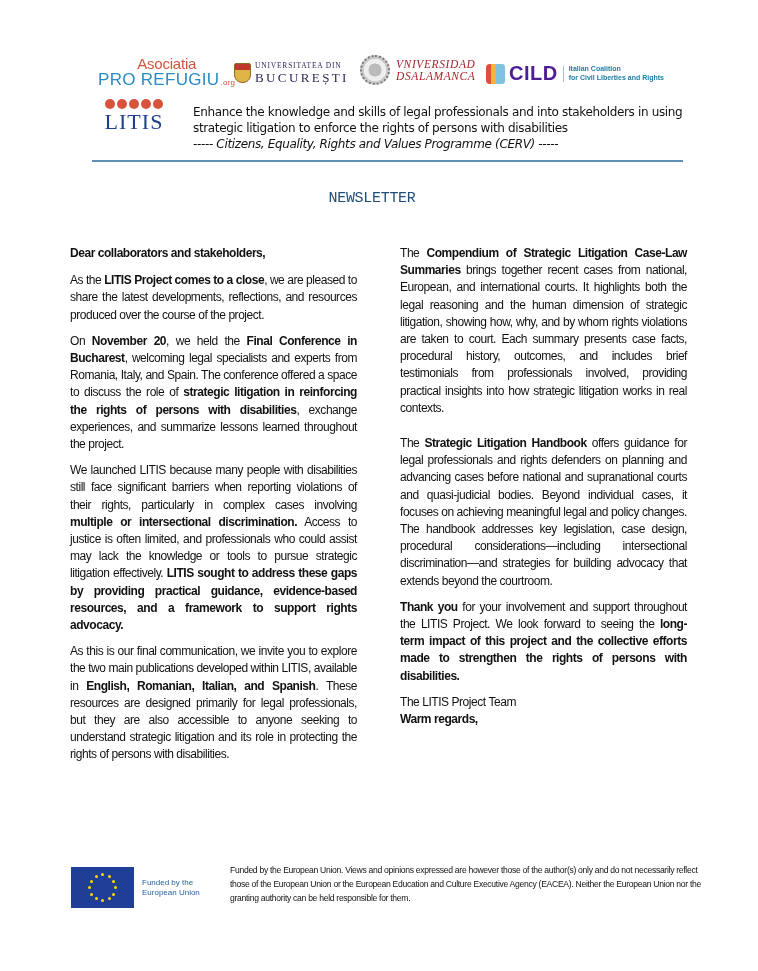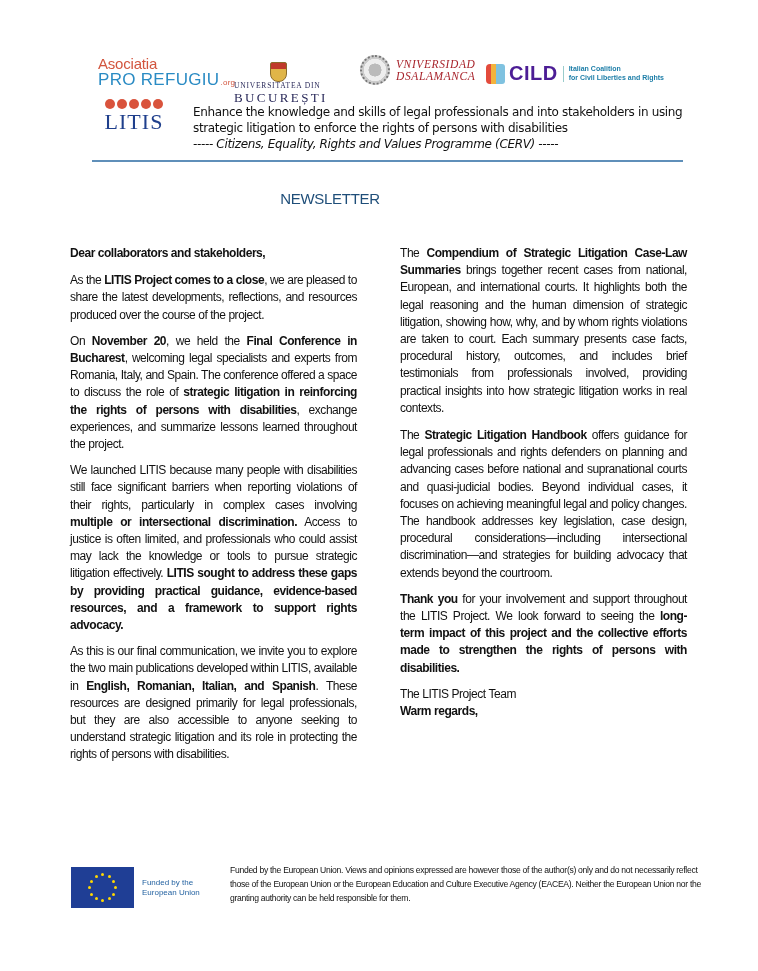--- a/index.html
+++ b/index.html
@@ -1,25 +1,25 @@
 <!DOCTYPE html>
 <html><head>
   <meta charset="utf-8">
   <style>
     html, body { margin: 0; padding: 0; background: #ffffff; }
     body { width: 758px; height: 971px; position: relative; overflow: hidden; font-family: "Liberation Sans", sans-serif; color: #1a1a1a; }
 
     
     .logos { position: absolute; top: 52px; left: 96px; width: 590px; height: 40px; }
-    .logo-apr { position: absolute; left: 2px; top: 4px; line-height: 1; }
+    .logo-apr { position: absolute; left: 2px; top: 4px; line-height: 1; text-align: center; }
     .apr-1 { font-size: 15px; color: #d2553e; letter-spacing: -0.2px; display: block; }
     .apr-2 { font-size: 17px; color: #2a8bc4; font-weight: normal; letter-spacing: 0.3px; display: block; }
     .apr-2 .org { font-size: 8px; color: #d2553e; margin-left: 1px; }
 
-    .logo-ub { position: absolute; left: 138px; top: 10px; display: flex; align-items: center; flex-direction: column; }
+    .logo-ub { position: absolute; left: 138px; top: 10px; display: flex; align-items: center; }
     .ub-crest { width: 17px; height: 20px; border-radius: 2px 2px 8px 8px; background: linear-gradient(#c03a2b 0 35%, #e0b548 35% 100%); margin-right: 4px; border: 1px solid #8b6b2a; box-sizing: border-box; }
     .ub-text { font-family: "Liberation Serif", serif; color: #2a2a5a; line-height: 1; }
     .ub-text .l1 { font-size: 7.5px; letter-spacing: 0.8px; display: block; }
     .ub-text .l2 { font-size: 13px; letter-spacing: 2.4px; display: block; margin-top: 1px; }
 
     .logo-usal { position: absolute; left: 264px; top: 3px; display: flex; align-items: center; font-style: italic; }
     .usal-seal { width: 30px; height: 30px; border-radius: 50%; border: 2px dotted #777; background: radial-gradient(circle, #bbb 0 35%, #eee 36% 60%, #ccc 61%); box-sizing: border-box; margin-right: 6px; }
     .usal-text { font-family: "Liberation Serif", serif; color: #a8242c; line-height: 1.05; font-size: 11.5px; letter-spacing: 0.6px; }
 
     .logo-cild { position: absolute; left: 390px; top: 10px; display: flex; align-items: center; }
@@ -33,30 +33,30 @@
     .project { position: absolute; top: 99px; left: 101px; width: 590px; }
     .litis-logo { position: absolute; left: 0; top: 0; width: 66px; text-align: center; }
     .litis-icons { display: flex; justify-content: center; gap: 2px; }
     .litis-icons span { display: block; width: 10px; height: 10px; border-radius: 50%; background: #d9533c; }
     .litis-word { font-family: "Liberation Serif", serif; font-size: 22px; color: #1f3f8c; letter-spacing: 1px; margin-top: 2px; line-height: 1; }
     .project-text { position: absolute; left: 92px; top: 5px; font-family: "DejaVu Sans", sans-serif; font-size: 12px; line-height: 16px; color: #111; letter-spacing: -0.35px; }
     .project-text .prog { font-style: italic; }
     .header-rule { position: absolute; top: 160px; left: 92px; width: 591px; height: 2px; background: #5f8fb9; }
 
     
-    .news-title { position: absolute; top: 190px; left: 0; width: 660px; text-align: center; font-family: Liberation Sans, sans-serif; font-size: 15px; color: #1f4e79; letter-spacing: -0.3px; }
+    .news-title { position: absolute; top: 190px; left: 0; width: 660px; text-align: center; font-family: Liberation Mono, monospace; font-size: 15px; color: #1f4e79; letter-spacing: -0.3px; padding-left: 42px; }
 
     
     .col { position: absolute; top: 245px; width: 287px; font-family: Liberation Sans, sans-serif; font-size: 12px; line-height: 17.2px; color: #111; letter-spacing: -0.45px; }
     .col p { margin: 0 0 9px 0; text-align: justify; }
     .col b { font-weight: bold; }
     .col-left { left: 70px; }
     .col-right { left: 400px; }
     .col-left .greeting { margin-bottom: 10px; }
-    .col-right .p-compendium { margin-bottom: 10px; }
+    .col-right .p-compendium { margin-bottom: 18px; }
     .col-right .sig { margin: 0; text-align: left; }
 
     
     .footer { position: absolute; top: 860px; left: 71px; width: 640px; }
     .eu-flag { position: absolute; left: 0; top: 7px; width: 63px; height: 41px; background: #1f3e95; }
     .eu-flag .star { position: absolute; width: 3px; height: 3px; background: #ffd800; border-radius: 50%; }
     .eu-label { position: absolute; left: 71px; top: 18px; font-size: 8px; line-height: 10px; color: #1f5f9f; }
     .disclaimer { position: absolute; left: 159px; top: 3px; width: 480px; font-family: Liberation Sans, sans-serif; font-size: 8.6px; line-height: 14.2px; color: #111; letter-spacing: -0.3px; }
   </style>
 </head>

